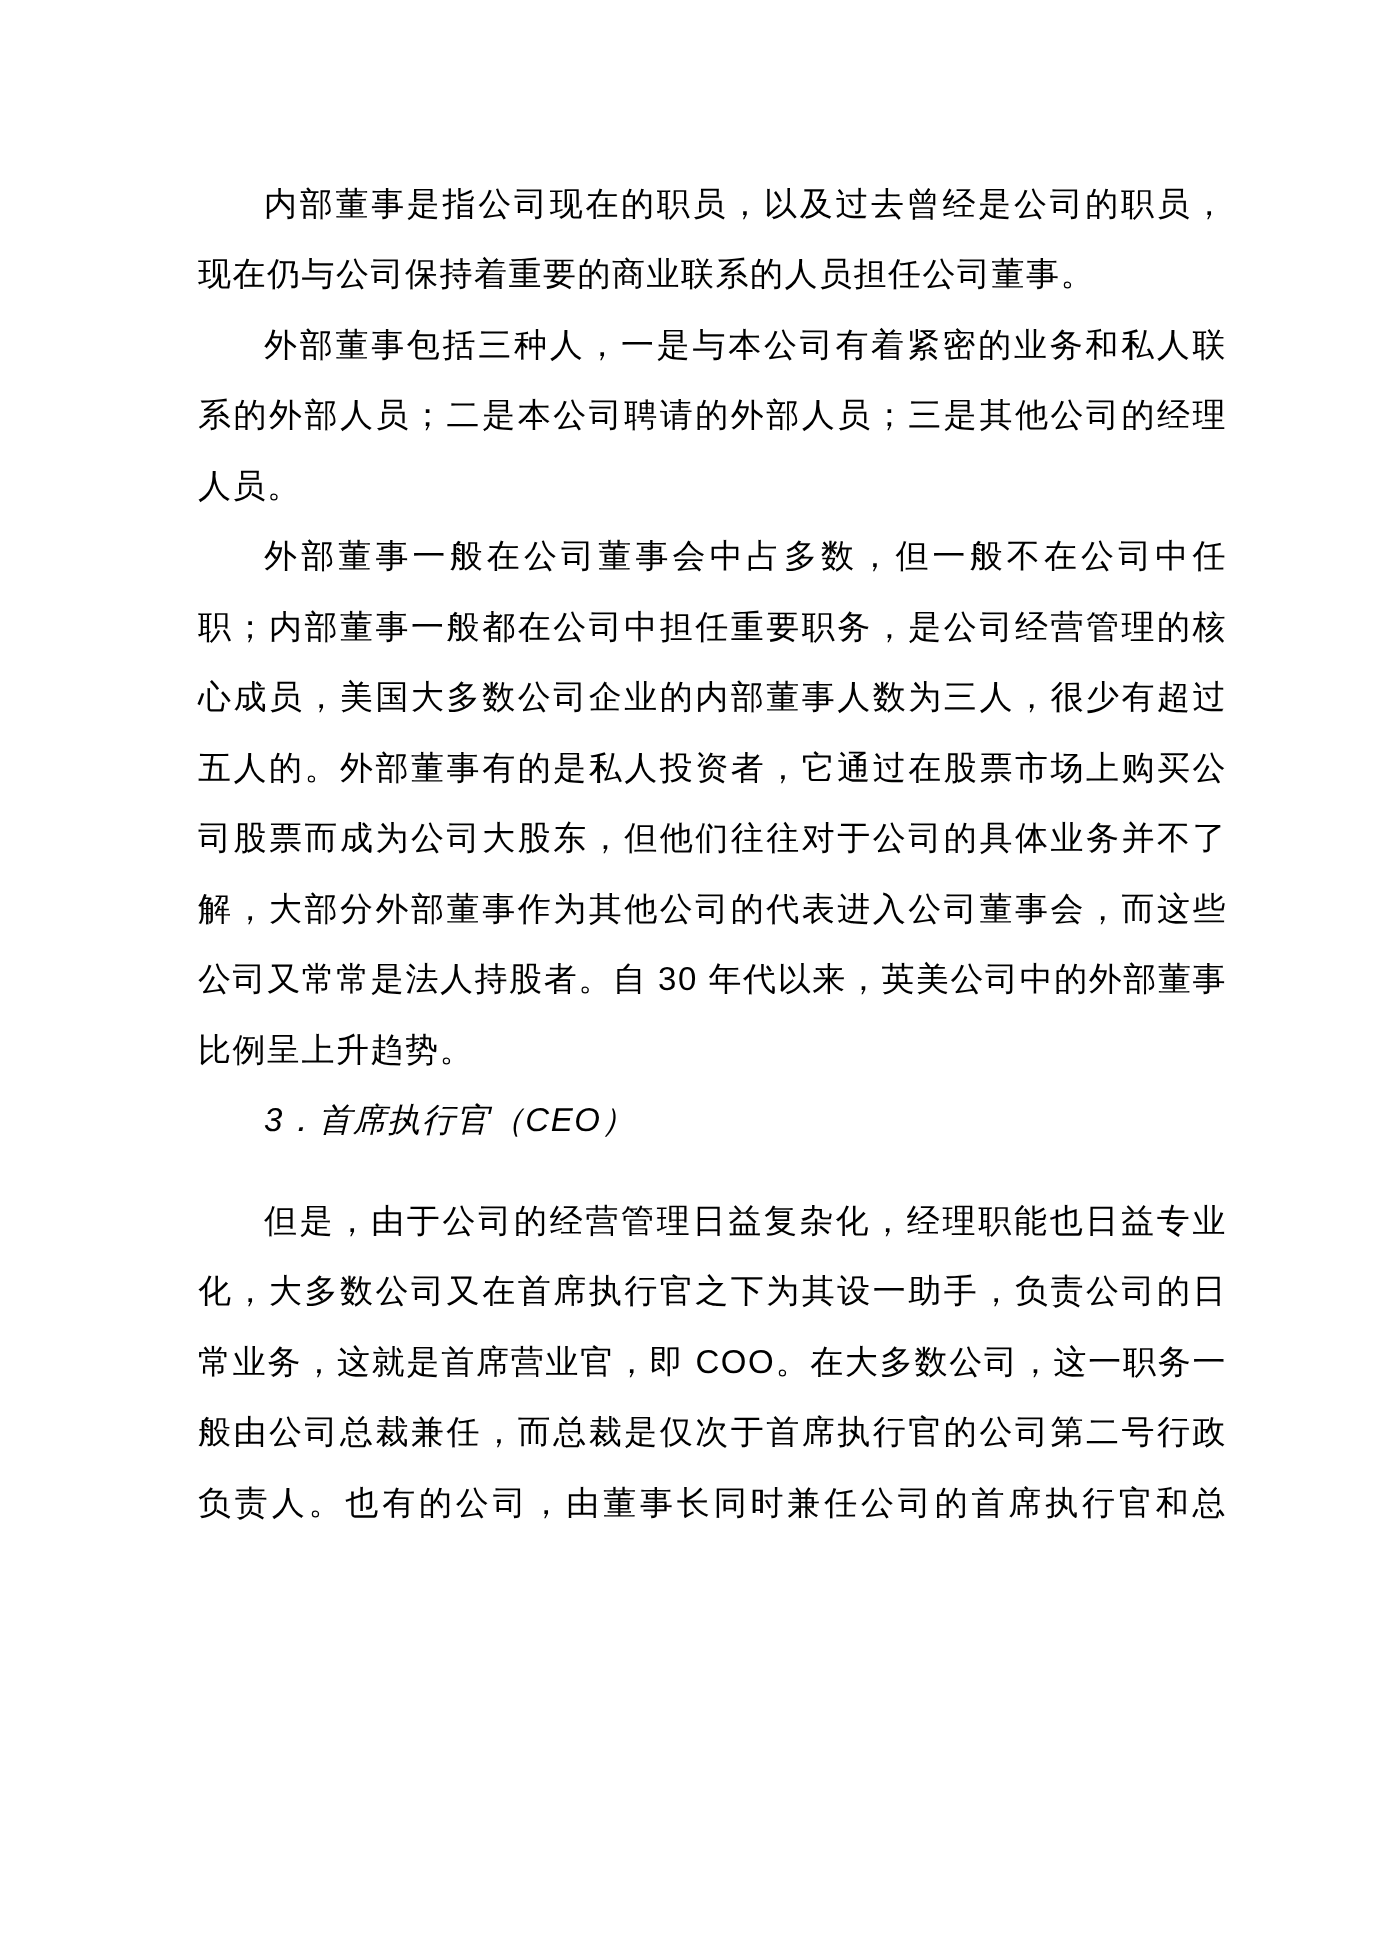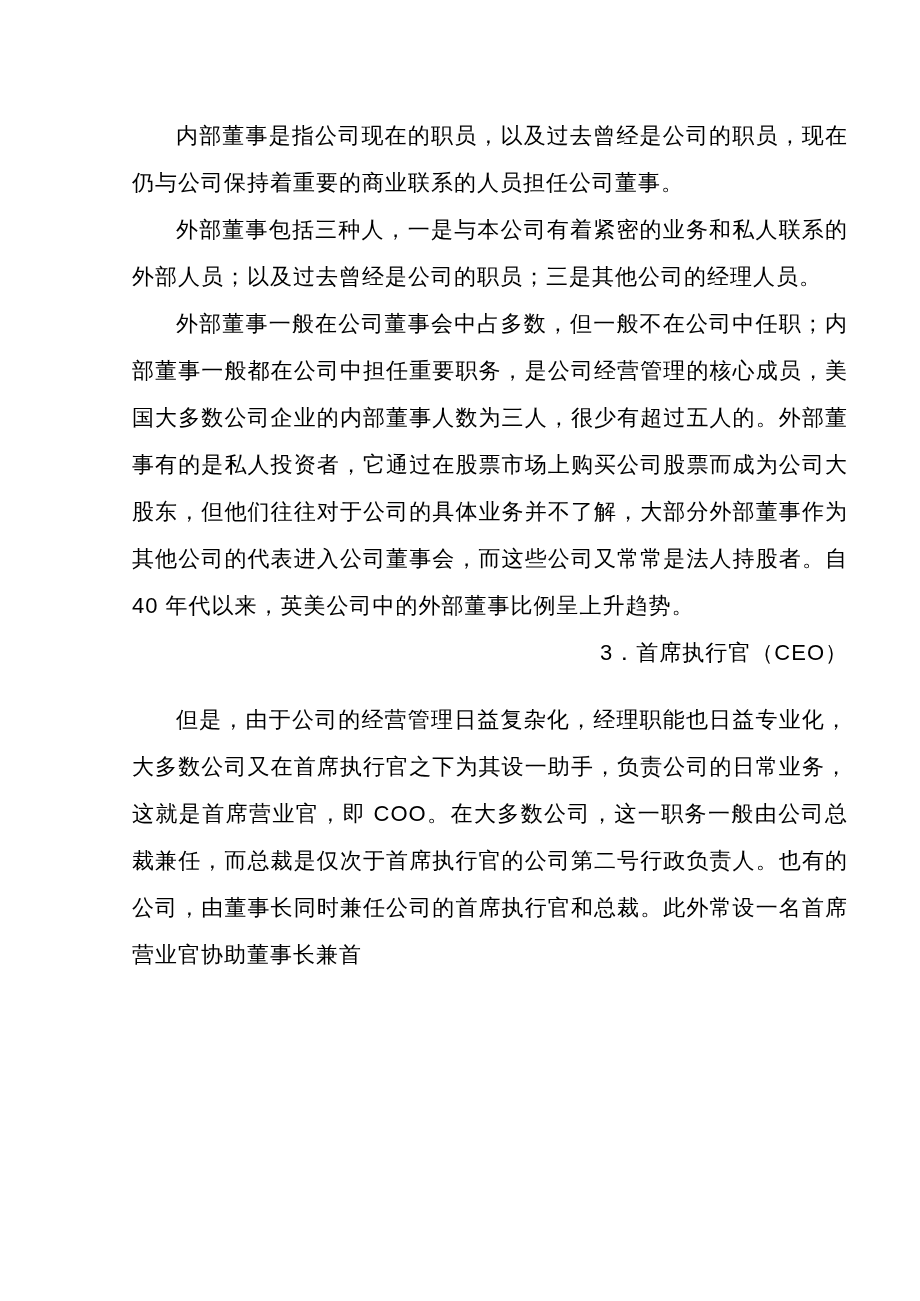--- a/index.html
+++ b/index.html
@@ -7,45 +7,46 @@
     padding: 0;
     background: #ffffff;
   }
   .page {
     position: relative;
     width: 920px;
     height: 1030px;
     margin: 0;
     background: #ffffff;
     box-sizing: border-box;
-    padding: 112px 72px 0 132px;
+    padding: 112px 102px 0 132px;
     overflow: hidden;
     font-family: "Liberation Sans", sans-serif;
   }
   .doc-body p {
     margin: 0;
     padding: 0;
     font-size: 22px;
     line-height: 47px;
     letter-spacing: 1px;
     color: #000000;
     text-align: justify;
     text-indent: 2em;
     font-family: "Liberation Sans", sans-serif;
     -webkit-font-smoothing: none;
   }
   .doc-body p.heading {
-    text-align: right;
+    text-align: left;
     margin-bottom: 20px;
+    font-style: italic;
   }
 </style>
 </head>
 <body>
 
 <main class="page">
   <div class="doc-body" id="doc-body">
       <p class="body-paragraph">内部董事是指公司现在的职员，以及过去曾经是公司的职员，现在仍与公司保持着重要的商业联系的人员担任公司董事。</p>
-      <p class="body-paragraph">外部董事包括三种人，一是与本公司有着紧密的业务和私人联系的外部人员；以及过去曾经是公司的职员；三是其他公司的经理人员。</p>
-      <p class="body-paragraph">外部董事一般在公司董事会中占多数，但一般不在公司中任职；内部董事一般都在公司中担任重要职务，是公司经营管理的核心成员，美国大多数公司企业的内部董事人数为三人，很少有超过五人的。外部董事有的是私人投资者，它通过在股票市场上购买公司股票而成为公司大股东，但他们往往对于公司的具体业务并不了解，大部分外部董事作为其他公司的代表进入公司董事会，而这些公司又常常是法人持股者。自 40 年代以来，英美公司中的外部董事比例呈上升趋势。</p>
+      <p class="body-paragraph">外部董事包括三种人，一是与本公司有着紧密的业务和私人联系的外部人员；二是本公司聘请的外部人员；三是其他公司的经理人员。</p>
+      <p class="body-paragraph">外部董事一般在公司董事会中占多数，但一般不在公司中任职；内部董事一般都在公司中担任重要职务，是公司经营管理的核心成员，美国大多数公司企业的内部董事人数为三人，很少有超过五人的。外部董事有的是私人投资者，它通过在股票市场上购买公司股票而成为公司大股东，但他们往往对于公司的具体业务并不了解，大部分外部董事作为其他公司的代表进入公司董事会，而这些公司又常常是法人持股者。自 30 年代以来，英美公司中的外部董事比例呈上升趋势。</p>
       <p class="heading">3．首席执行官（CEO）</p>
       <p class="body-paragraph">但是，由于公司的经营管理日益复杂化，经理职能也日益专业化，大多数公司又在首席执行官之下为其设一助手，负责公司的日常业务，这就是首席营业官，即 COO。在大多数公司，这一职务一般由公司总裁兼任，而总裁是仅次于首席执行官的公司第二号行政负责人。也有的公司，由董事长同时兼任公司的首席执行官和总裁。此外常设一名首席营业官协助董事长兼首</p>
     </div>
 </main>
 
 </body></html>

